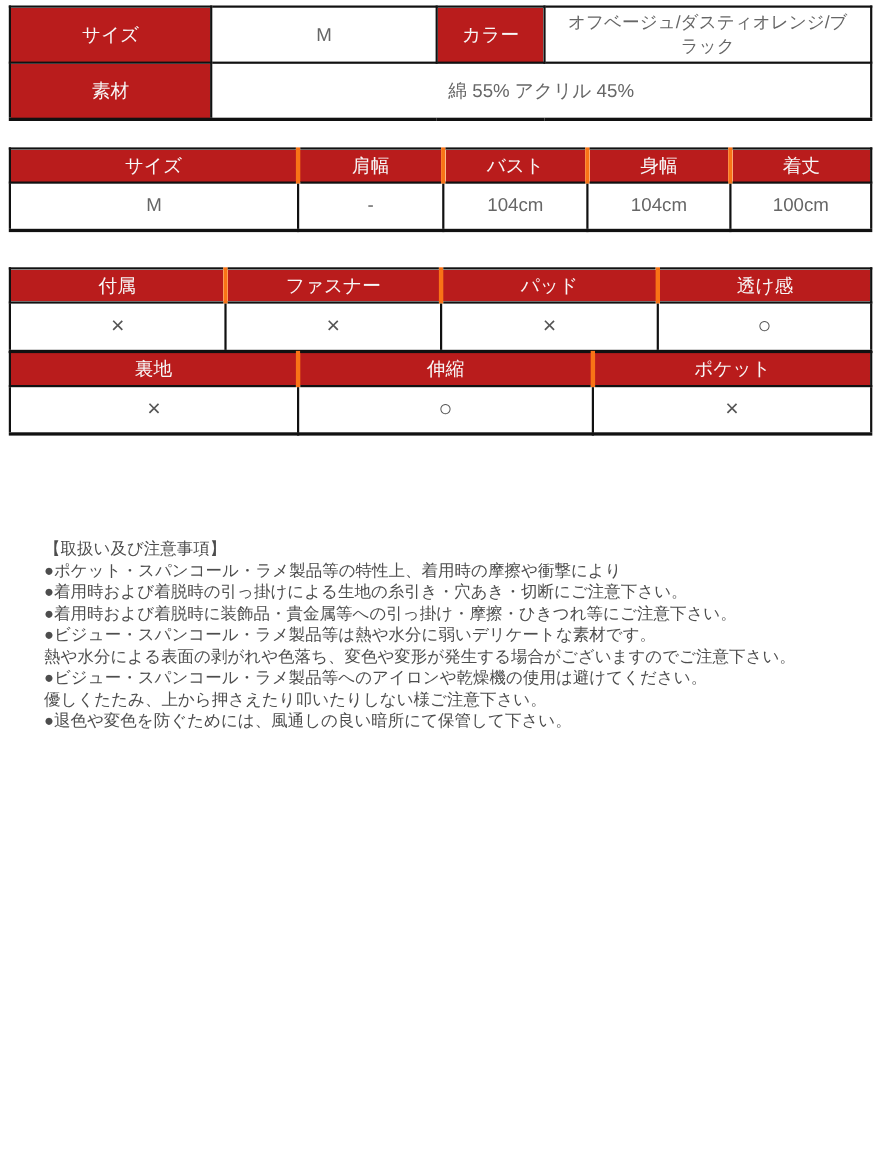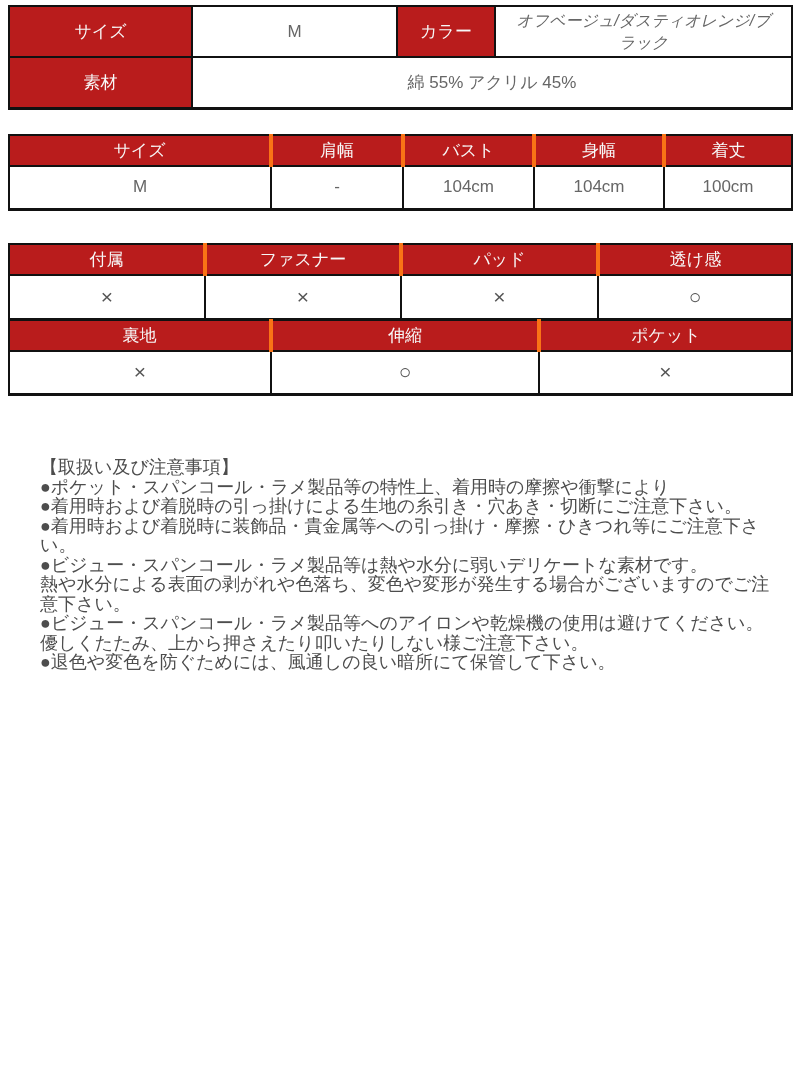--- a/index.html
+++ b/index.html
@@ -42,34 +42,33 @@
   
   .seph th + th {
     border-left: 4px solid #f97316;
   }
   .spec-table th, .spec-table td { height: 51px; }
   .spec-table td.wraps {
     font-size: 16px;
     line-height: 22px;
     word-break: break-all;
     padding: 0 16px;
-    font-style: italic;
   }
   .meas-table th, .feat-table th { height: 31px; }
   .meas-table td, .feat-table td { height: 44px; }
   .meas-table { margin-top: 24px; }
   .feat-table-top { margin-top: 32px; }
   .feat-table-bottom { margin-top: -2px; }
   td.mark { font-size: 21px; color: #555555; }
   .care-notes {
-    margin-top: 62px;
+    margin-top: 94px;
     padding-left: 32px;
     padding-right: 10px;
     color: #4d4d4d;
-    font-size: 18px;
+    font-size: 15px;
     line-height: 19.5px;
   }
 </style>
 </head>
 <body>
 
 <div class="page">
 
   <table class="spec-table">
     <colgroup>

